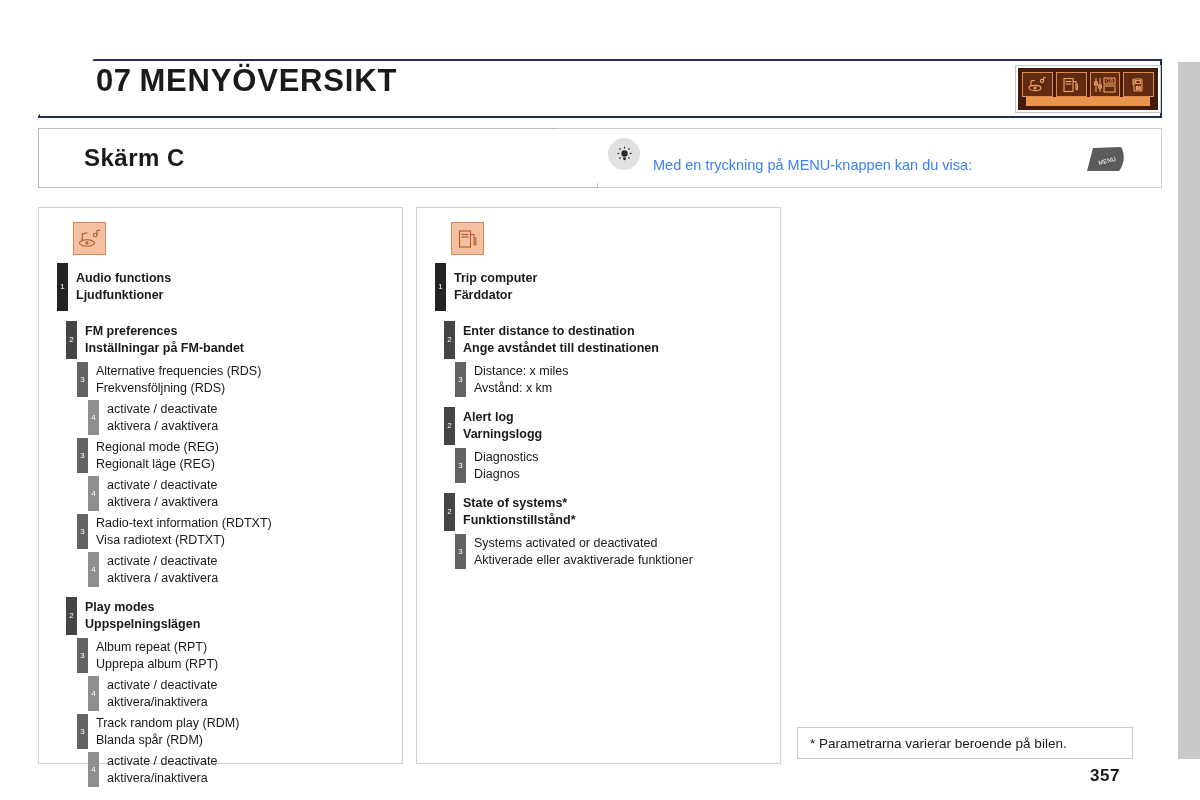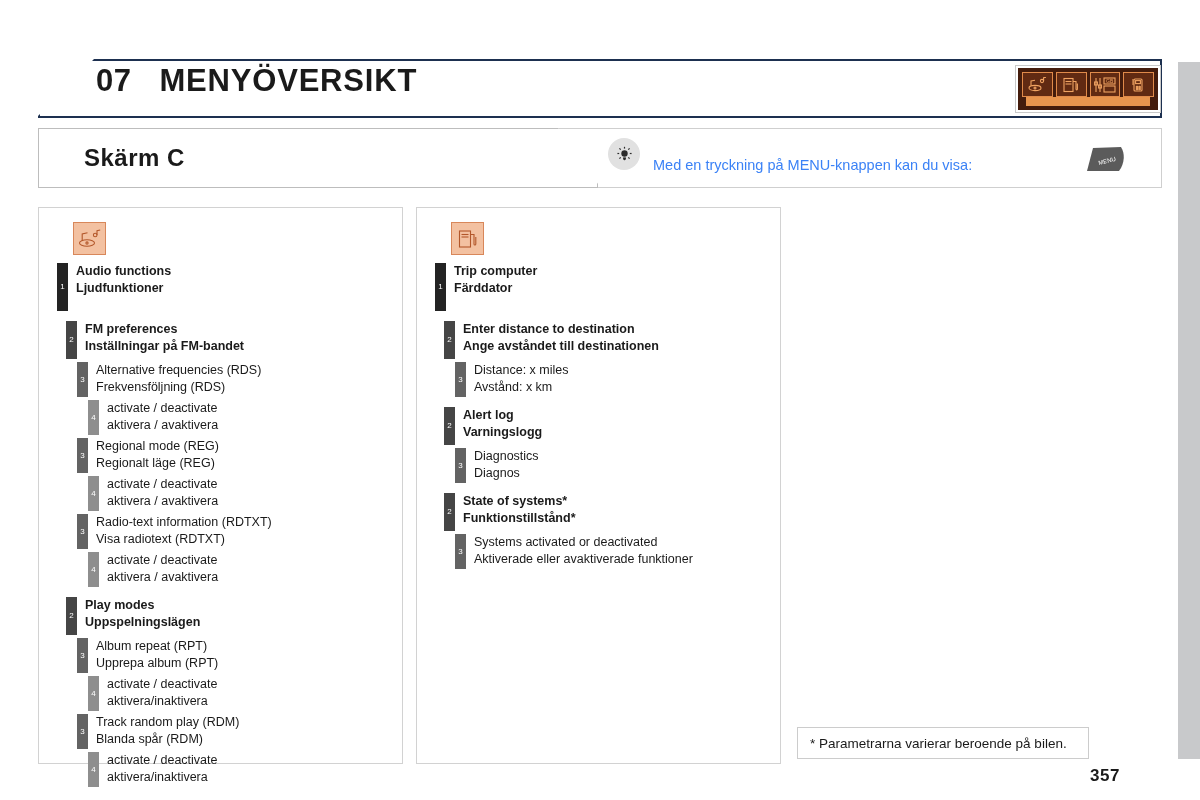--- a/index.html
+++ b/index.html
@@ -51,21 +51,21 @@
   .chapter-number {
     font-size: 31px;
     font-weight: bold;
     letter-spacing: 0.5px;
     margin-left: 58px;
   }
   .chapter-title {
     font-size: 31px;
     font-weight: bold;
     letter-spacing: 0.8px;
-    margin-left: 28px;
+    margin-left: 8px;
   }
 
   
   .header-iconstrip {
     position: absolute;
     right: 40px;
     top: 66px;
     width: 144px;
     height: 46px;
     background: #441c0c;
@@ -204,20 +204,21 @@
     line-height: 1;
     display: flex;
     align-items: center;
     justify-content: center;
     font-family: "Liberation Sans", sans-serif;
   }
   .row-text {
     padding-left: 8px;
     display: flex;
     flex-direction: column;
+    justify-content: center;
   }
   .row-text .en, .row-text .sv {
     white-space: nowrap;
   }
 
   
   .lv1 .level-bar { background: #232323; }
   .lv2 .level-bar { background: #454545; }
   .lv3 .level-bar { background: #636363; }
   .lv4 .level-bar { background: #8e8e8e; }
@@ -235,21 +236,21 @@
   .lv1 { height: 48px; margin-top: 0px; }
   .lv2 { height: 38px; margin-top: 10px; }
   .lv3 { height: 35px; margin-top: 3px; }
   .lv4 { height: 35px; margin-top: 3px; }
 
   
   .footnote {
     position: absolute;
     left: 797px;
     top: 727px;
-    width: 292px;
+    width: 336px;
     height: 32px;
     border: 1px solid #cccccc;
     box-sizing: border-box;
     display: flex;
     align-items: center;
     padding-left: 12px;
     font-size: 13.5px;
     background: #fff;
   }
   .page-number {

